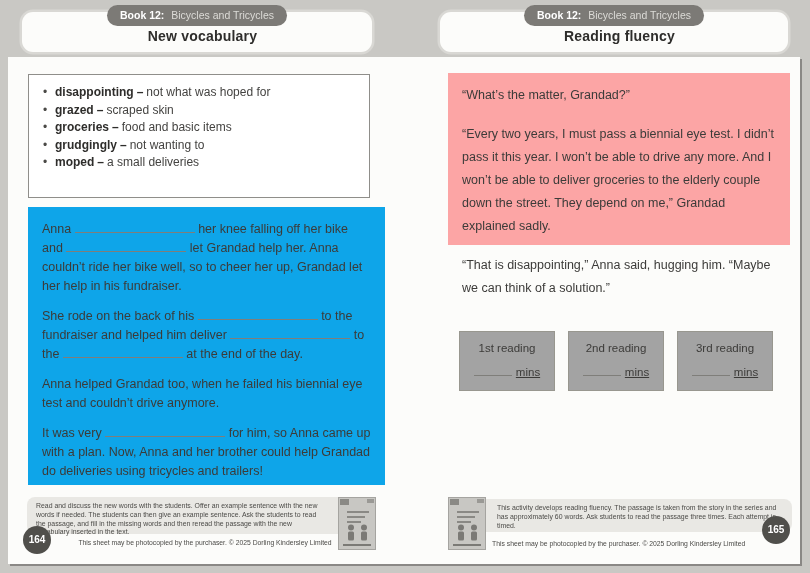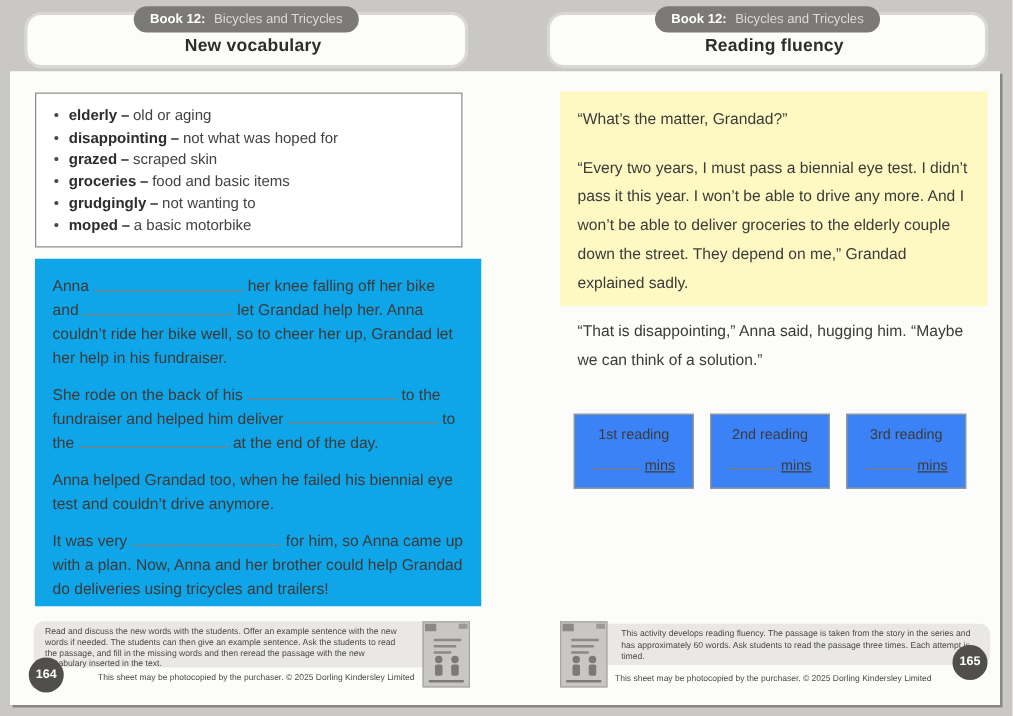--- a/index.html
+++ b/index.html
@@ -49,28 +49,28 @@
     font-size:12.5px;line-height:19px;color:#3c3b39;
   }
   .fill-box p{margin:0 0 11px 0;}
   .blank{
     display:inline-block;width:120px;height:11px;
     border-bottom:1.5px solid #7f7e7a;
   }
   
   .passage-box{
     position:absolute;left:448px;top:73px;width:342px;height:172px;
-    background:#fef9c3;box-sizing:border-box;padding:11px 14px 0 14px;
+    background:#fca5a5;box-sizing:border-box;padding:11px 14px 0 14px;
     font-size:12.5px;line-height:23px;color:#3c3b39;
   }
   .passage-box p{margin:0 0 16px 0;}
   
   .reading-row{position:absolute;left:459px;top:331px;display:flex;gap:13px;}
   .reading-box{
-    width:96px;height:60px;box-sizing:border-box;background:#3b82f6;
+    width:96px;height:60px;box-sizing:border-box;background:#a3a3a3;
     border:1px solid #98978f;text-align:center;font-size:11.5px;color:#3c3b39;
   }
   .rb-label{margin-top:10px;}
   .rb-mins{margin-top:11px;white-space:nowrap;text-decoration:underline;}
   .rb-blank{display:inline-block;width:38px;height:10px;border-bottom:1px solid #7f7e7a;margin-right:4px;}
   
   .footer-note{
     position:absolute;background:#e9e8e4;border-radius:8px;box-sizing:border-box;
     font-size:6.9px;line-height:8.8px;color:#4b4a47;
   }
@@ -119,36 +119,33 @@
   <div class="header-group right">
     <div class="badge">
       <span class="b-bold">Book 12:</span>
       <span class="b-rest">Bicycles and Tricycles</span>
     </div>
     <div class="bar-title">Reading fluency</div>
   </div>
 
   <div class="vocab-box">
     <div class="v-item">
-      <span class="v-bullet">•</span><span class="v-word">elderly</span><span class="v-dash">–</span><span class="v-def">old or aging</span>
-    </div>
-    <div class="v-item">
       <span class="v-bullet">•</span><span class="v-word">disappointing</span><span class="v-dash">–</span><span class="v-def">not what was hoped for</span>
     </div>
     <div class="v-item">
       <span class="v-bullet">•</span><span class="v-word">grazed</span><span class="v-dash">–</span><span class="v-def">scraped skin</span>
     </div>
     <div class="v-item">
       <span class="v-bullet">•</span><span class="v-word">groceries</span><span class="v-dash">–</span><span class="v-def">food and basic items</span>
     </div>
     <div class="v-item">
       <span class="v-bullet">•</span><span class="v-word">grudgingly</span><span class="v-dash">–</span><span class="v-def">not wanting to</span>
     </div>
     <div class="v-item">
-      <span class="v-bullet">•</span><span class="v-word">moped</span><span class="v-dash">–</span><span class="v-def">a basic motorbike</span>
+      <span class="v-bullet">•</span><span class="v-word">moped</span><span class="v-dash">–</span><span class="v-def">a small deliveries</span>
     </div>
   </div>
 
   <div class="fill-box">
     <p><span>Anna </span><span class="blank"></span><span> her knee falling off her bike and </span><span class="blank"></span><span> let Grandad help her. Anna couldn’t ride her bike well, so to cheer her up, Grandad let her help in his fundraiser.</span></p>
     <p><span>She rode on the back of his </span><span class="blank"></span><span> to the fundraiser and helped him deliver </span><span class="blank"></span><span> to the </span><span class="blank"></span><span> at the end of the day.</span></p>
     <p>Anna helped Grandad too, when he failed his biennial eye test and couldn’t drive anymore.</p>
     <p><span>It was very </span><span class="blank"></span><span> for him, so Anna came up with a plan. Now, Anna and her brother could help Grandad do deliveries using tricycles and trailers!</span></p>
   </div>
 

